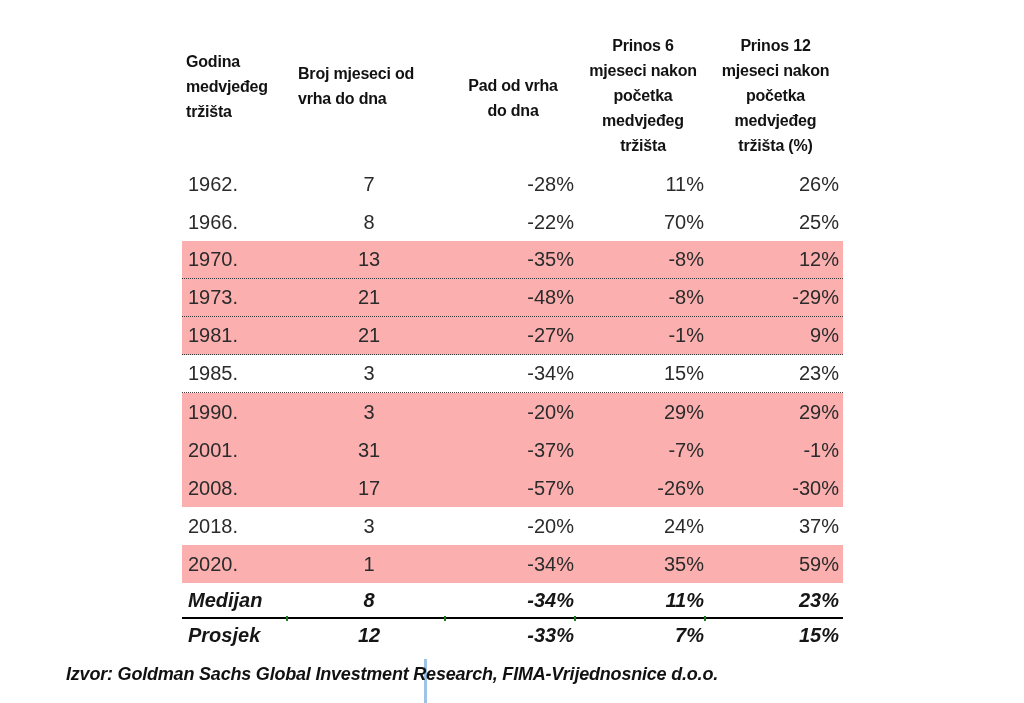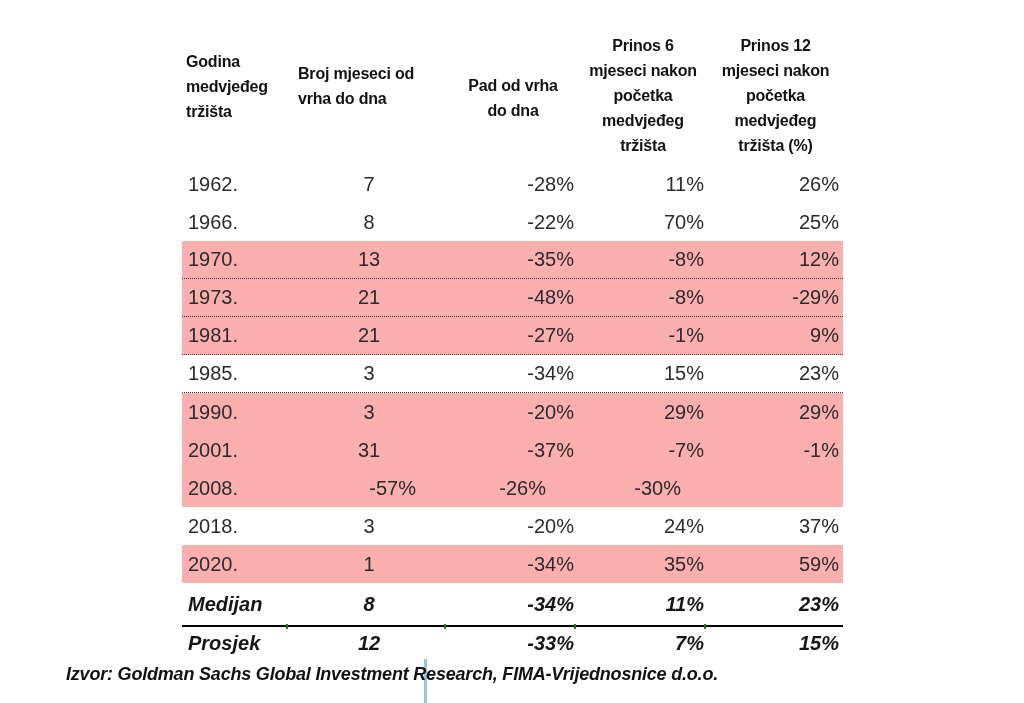--- a/index.html
+++ b/index.html
@@ -27,21 +27,21 @@
   .row { height:38px; font-size:20px; color:#2b2b2b; }
   .row.hl { background:var(--hl, #FBAFAF); }
   .row.dotted { border-bottom:1px dotted #3a3a3a; }
 
   .cell { box-sizing:border-box; }
   .cell.c1 { text-align:left; padding-left:6px; }
   .cell.c2 { text-align:center; }
   .cell.c3, .cell.c4, .cell.c5 { text-align:right; padding-right:4px; }
 
   .srow { font-size:20px; font-weight:bold; font-style:italic; color:#161616; }
-  .srow.medijan { height:44px; border-bottom:2px solid #000; position:relative; }
+  .srow.medijan { height:36px; border-bottom:2px solid #000; position:relative; }
   .srow.prosjek { height:32px; }
 
   .tick { position:absolute; bottom:-4px; width:2px; height:5px; background:#1f7a1f; }
   .tick.t1 { left:104px; } .tick.t2 { left:262px; }
   .tick.t3 { left:392px; } .tick.t4 { left:522px; }
 
   .caret { position:absolute; left:424px; top:659px; width:3px; height:44px; background:#9DC3E6; }
 
   .source {
     position:absolute; left:66px; top:664px; width:720px;
@@ -128,20 +128,21 @@
       </div>
         <div class="row hl">
         <div class="cell c1">2001.</div>
         <div class="cell c2">31</div>
         <div class="cell c3">-37%</div>
         <div class="cell c4">-7%</div>
         <div class="cell c5">-1%</div>
       </div>
         <div class="row hl">
         <div class="cell c1">2008.</div>
+        <div class="cell c2">17</div>
         <div class="cell c3">-57%</div>
         <div class="cell c4">-26%</div>
         <div class="cell c5">-30%</div>
       </div>
         <div class="row">
         <div class="cell c1">2018.</div>
         <div class="cell c2">3</div>
         <div class="cell c3">-20%</div>
         <div class="cell c4">24%</div>
         <div class="cell c5">37%</div>

